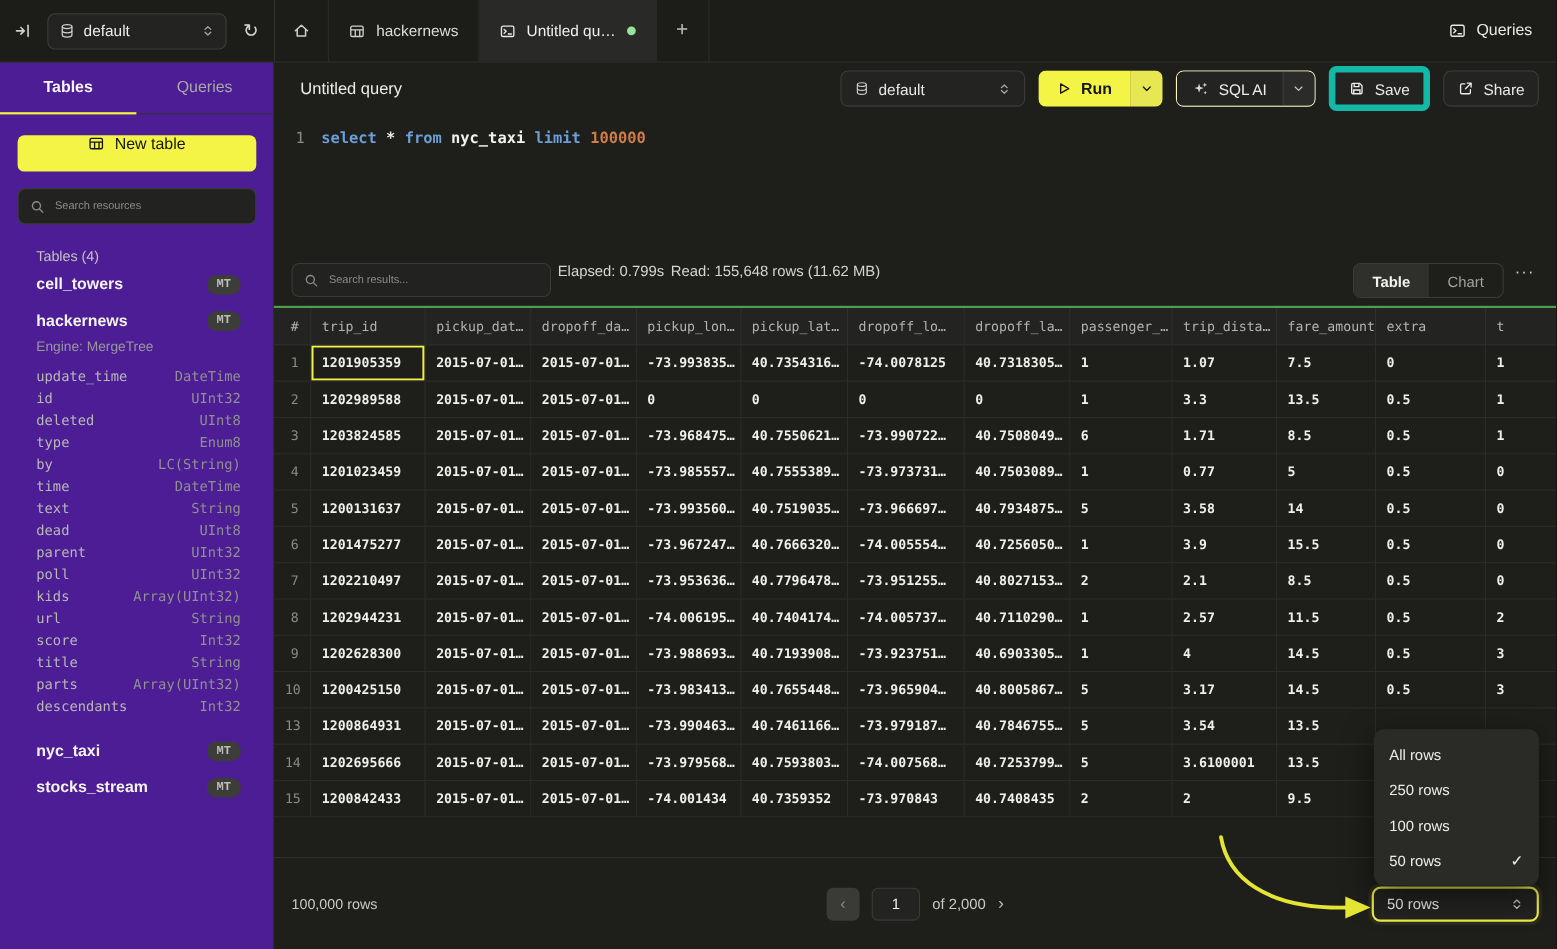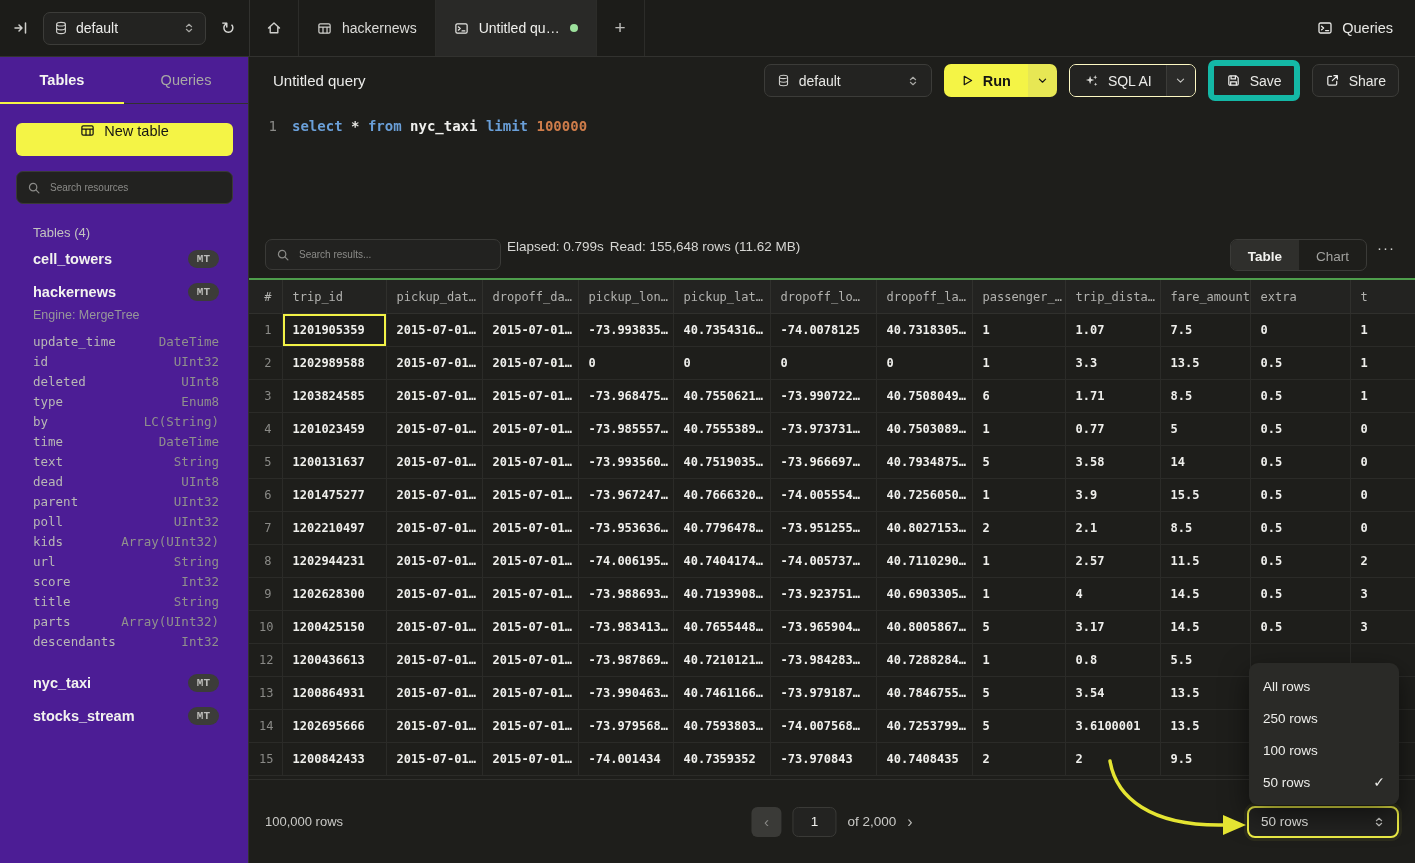--- a/index.html
+++ b/index.html
@@ -567,35 +567,20 @@
                 <td>40.7655448…</td>
                 <td>-73.965904…</td>
                 <td>40.8005867…</td>
                 <td>5</td>
                 <td>3.17</td>
                 <td>14.5</td>
                 <td>0.5</td>
                 <td>3</td>
               </tr>
               <tr>
-                <td class="idx">12</td>
-                <td>1200436613</td>
-                <td>2015-07-01…</td>
-                <td>2015-07-01…</td>
-                <td>-73.987869…</td>
-                <td>40.7210121…</td>
-                <td>-73.984283…</td>
-                <td>40.7288284…</td>
-                <td>1</td>
-                <td>0.8</td>
-                <td>5.5</td>
-                <td></td>
-                <td></td>
-              </tr>
-              <tr>
                 <td class="idx">13</td>
                 <td>1200864931</td>
                 <td>2015-07-01…</td>
                 <td>2015-07-01…</td>
                 <td>-73.990463…</td>
                 <td>40.7461166…</td>
                 <td>-73.979187…</td>
                 <td>40.7846755…</td>
                 <td>5</td>
                 <td>3.54</td>

